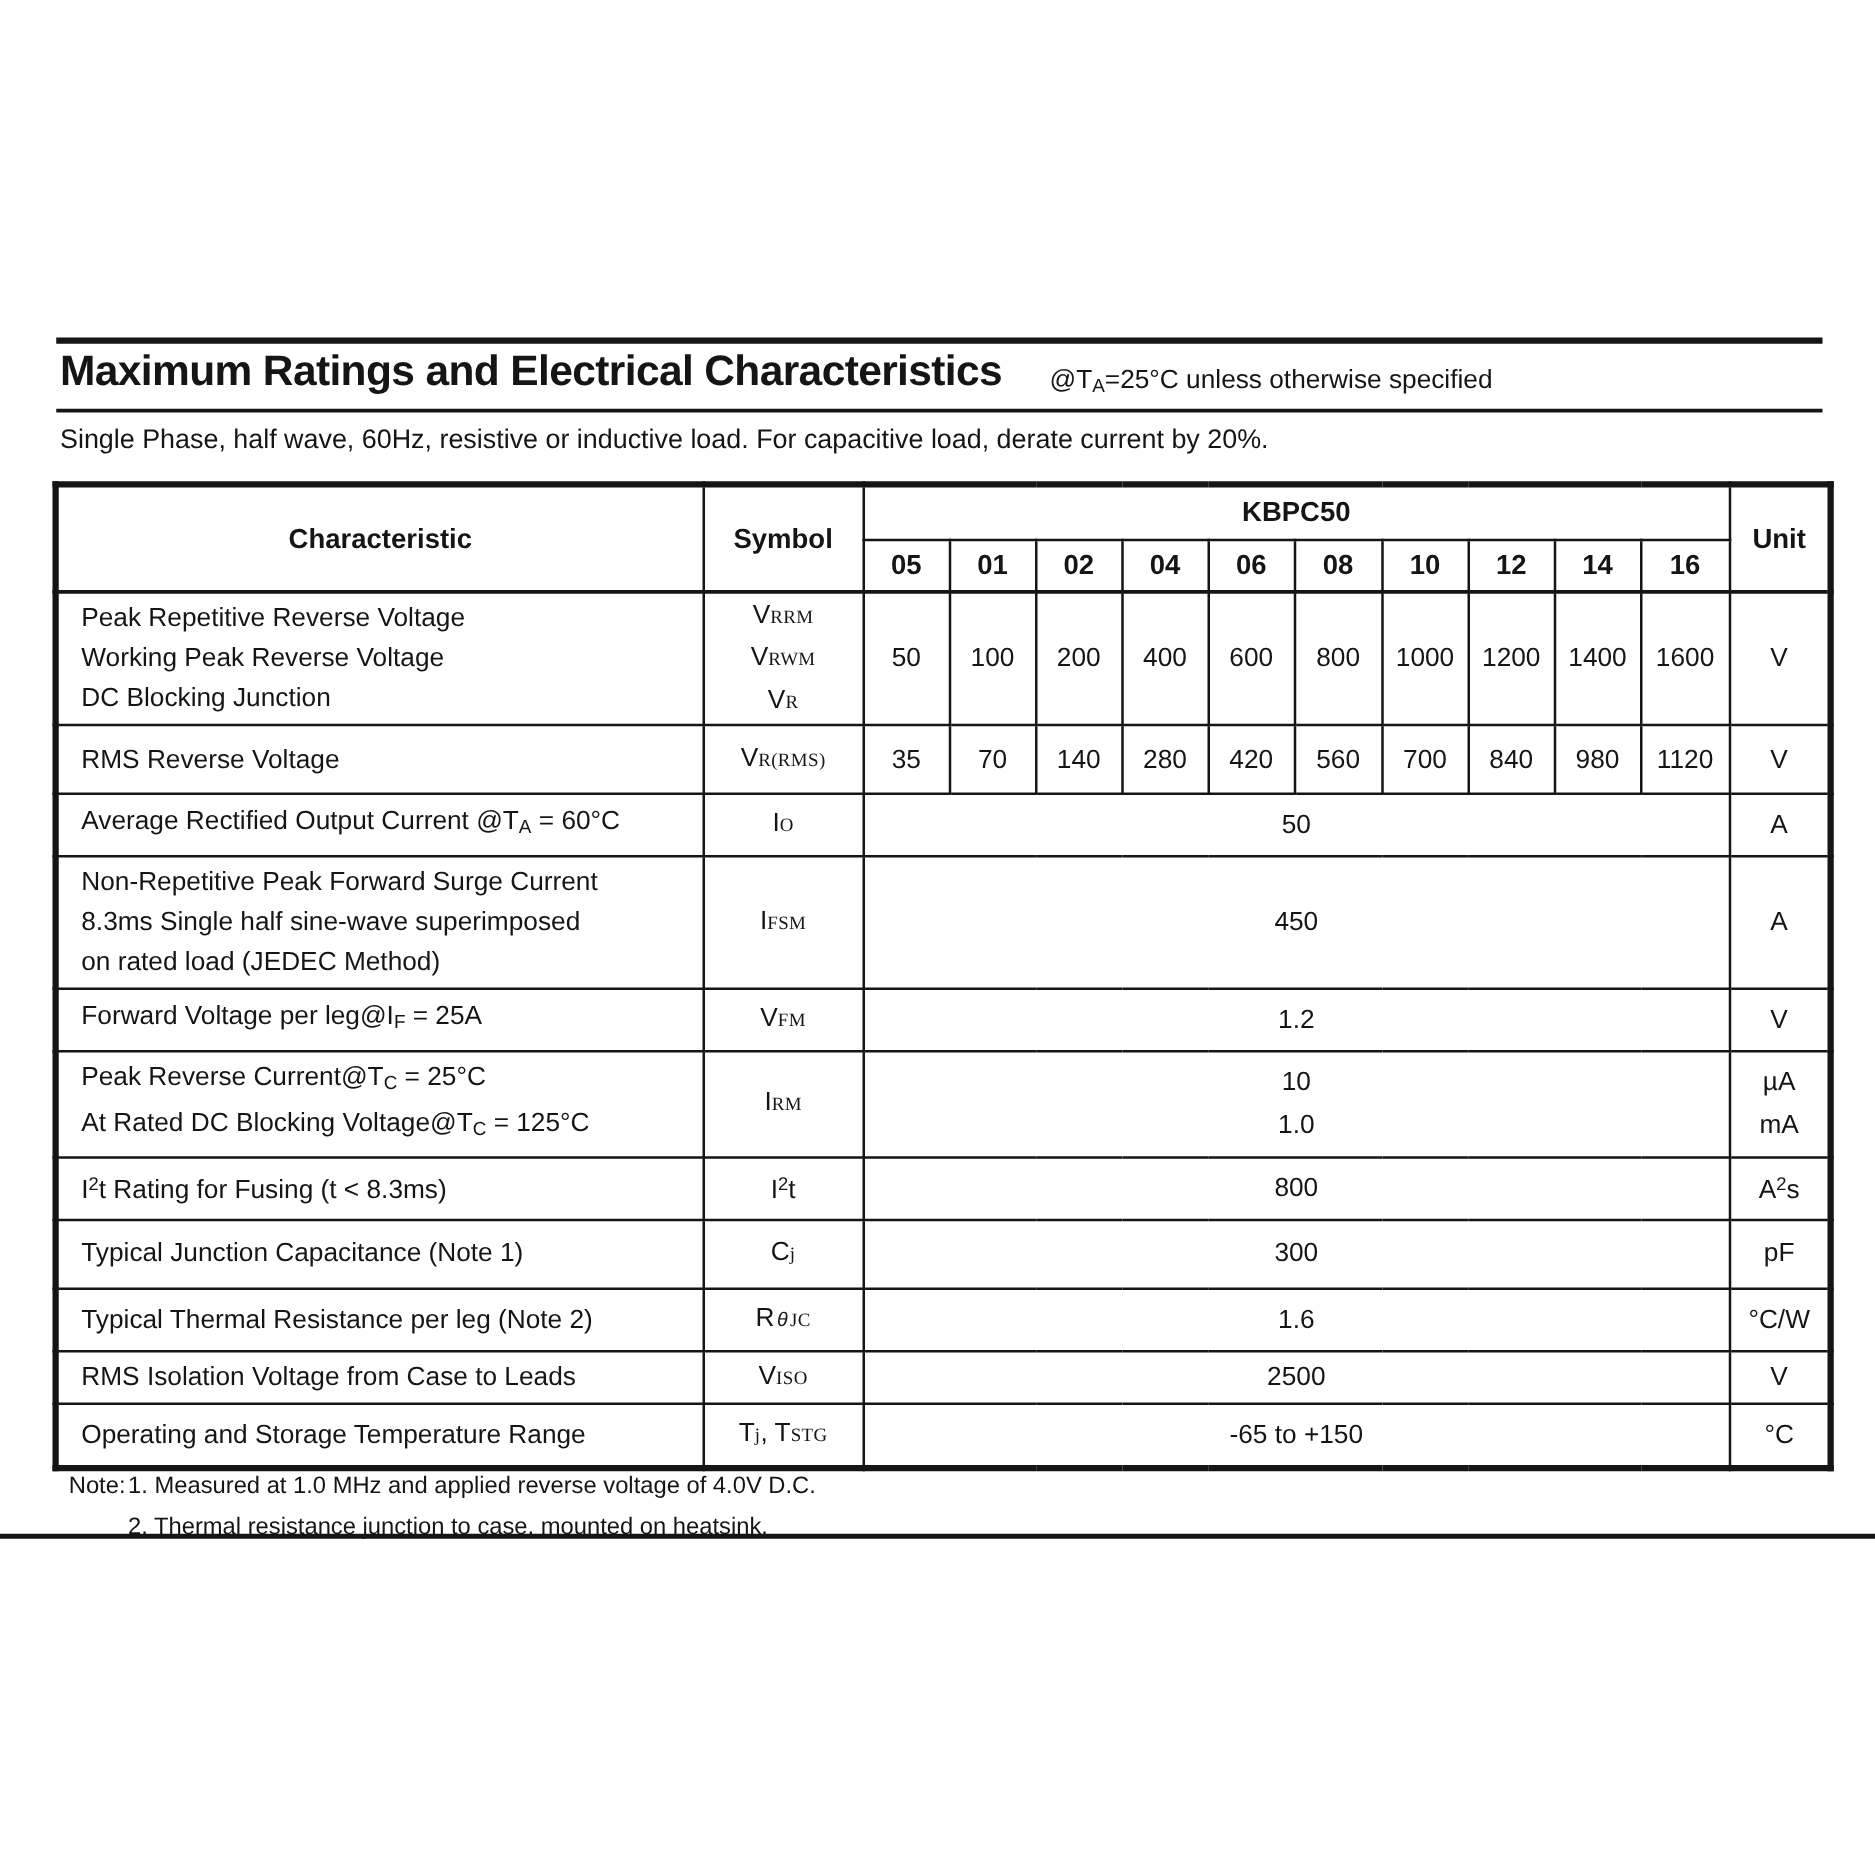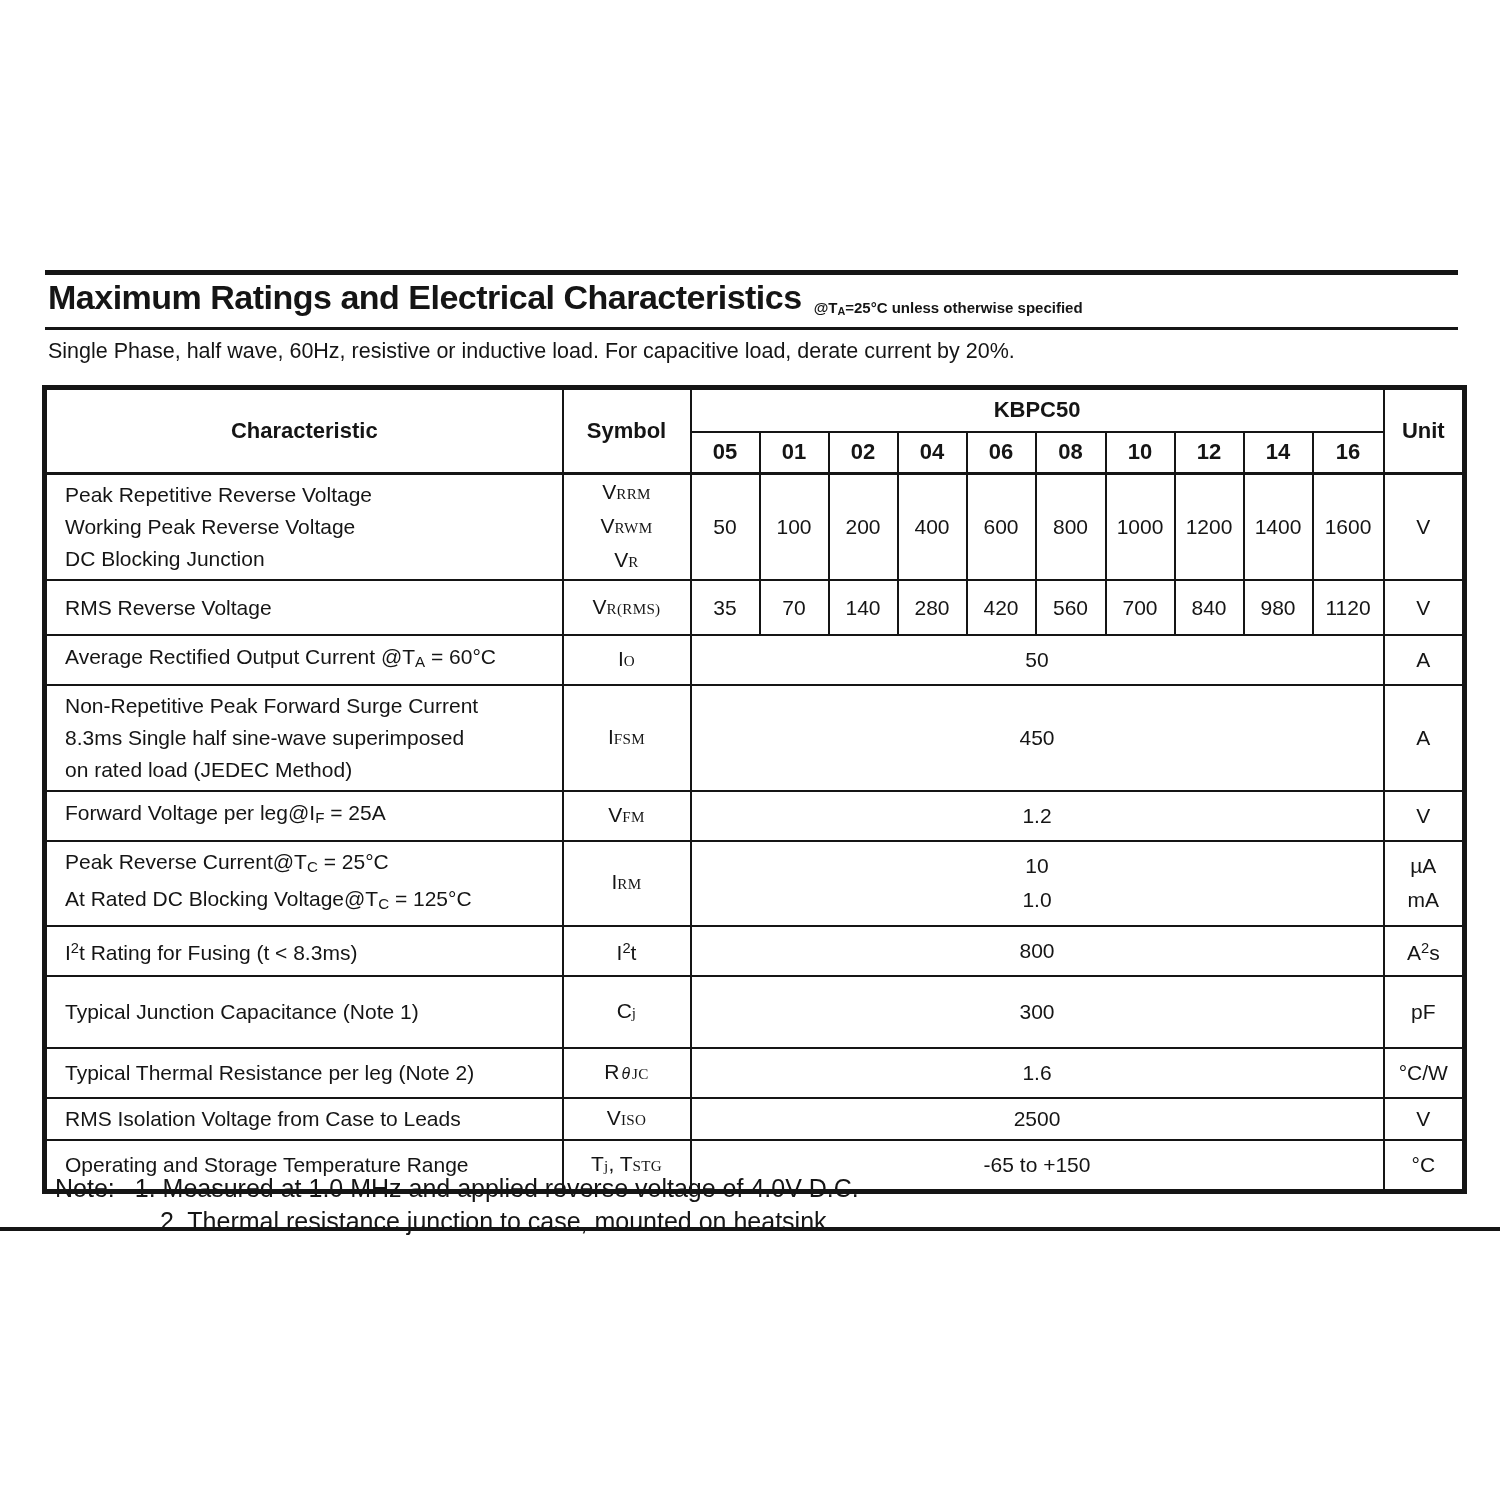--- a/index.html
+++ b/index.html
@@ -11,21 +11,21 @@
   .sheet{position:absolute;inset:0;}
 
   
   .rule{position:absolute;background:#151515;}
   .rule-top{left:45px;top:270px;width:1413px;height:5px;}
   .rule-under-title{left:45px;top:327px;width:1413px;height:3px;}
   .rule-bottom{left:0;top:1227px;width:1500px;height:4px;}
 
   .title-row{position:absolute;left:48px;top:278px;display:flex;align-items:flex-end;gap:12px;white-space:nowrap;}
   .page-title{font-size:34px;font-weight:700;letter-spacing:-0.5px;}
-  .title-cond{font-size:15px;font-weight:700;}
+  .title-cond{font-size:21px;font-weight:400;margin-left:26px;}
   .subtitle{position:absolute;left:48px;top:339px;font-size:21.5px;}
 
   
   .tbl-wrap{position:absolute;left:42px;top:385px;}
   table{border-collapse:collapse;table-layout:fixed;width:1420px;border:5px solid #151515;padding-left:12px;}
   th,td{border:2px solid #151515;padding:0;font-size:21px;font-weight:400;vertical-align:middle;}
   thead th{font-weight:700;font-size:22px;text-align:center;}
   thead{border-bottom:3px solid #151515;}
   thead tr:first-child{height:44px;}
   thead tr:last-child{height:42px;}
@@ -36,33 +36,33 @@
   .line.split{display:flex;justify-content:flex-start;}
   .vline{line-height:34px;}
 
   tbody tr:nth-child(1){height:100px;}
   tbody tr:nth-child(2){height:55px;}
   tbody tr:nth-child(3){height:50px;}
   tbody tr:nth-child(4){height:105px;}
   tbody tr:nth-child(5){height:50px;}
   tbody tr:nth-child(6){height:77px;}
   tbody tr:nth-child(7){height:50px;}
-  tbody tr:nth-child(8){height:72px;margin-top:40px;}
+  tbody tr:nth-child(8){height:55px;margin-top:40px;}
   tbody tr:nth-child(9){height:50px;}
   tbody tr:nth-child(10){height:37px;}
   tbody tr:nth-child(11){height:52px;}
 
   
   .k-sc{font-size:0.72em;letter-spacing:0.3px;font-family:Liberation Serif, serif;}
   .k-sci{font-size:0.75em;font-style:italic;padding:0 2px;}
   .k-sub{font-size:0.72em;vertical-align:-0.22em;}
   .k-sup{font-size:0.70em;vertical-align:0.45em;}
 
   
-  .notes{position:absolute;left:55px;top:1172px;display:flex;gap:20px;font-size:25px;line-height:33px;text-align:center;}
+  .notes{position:absolute;left:55px;top:1172px;display:flex;gap:2px;font-size:19px;line-height:33px;}
   .note-items div{white-space:nowrap;}
 </style>
 </head>
 <body>
 
 <div class="sheet">
 
   <div class="rule rule-top"></div>
 
   <div class="title-row">

